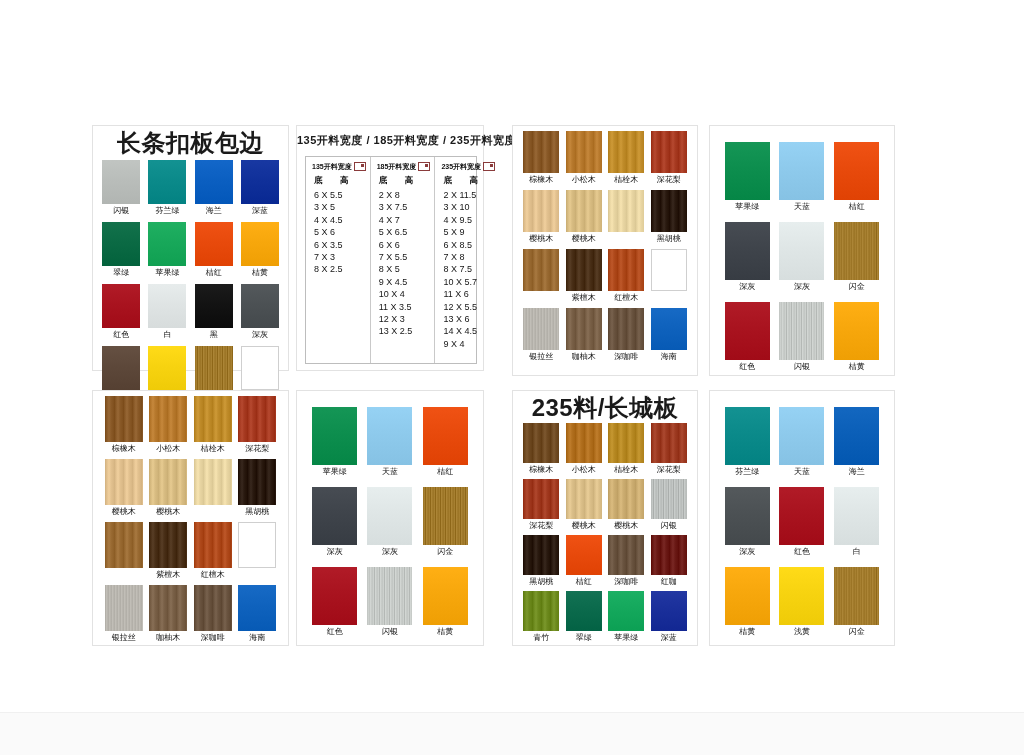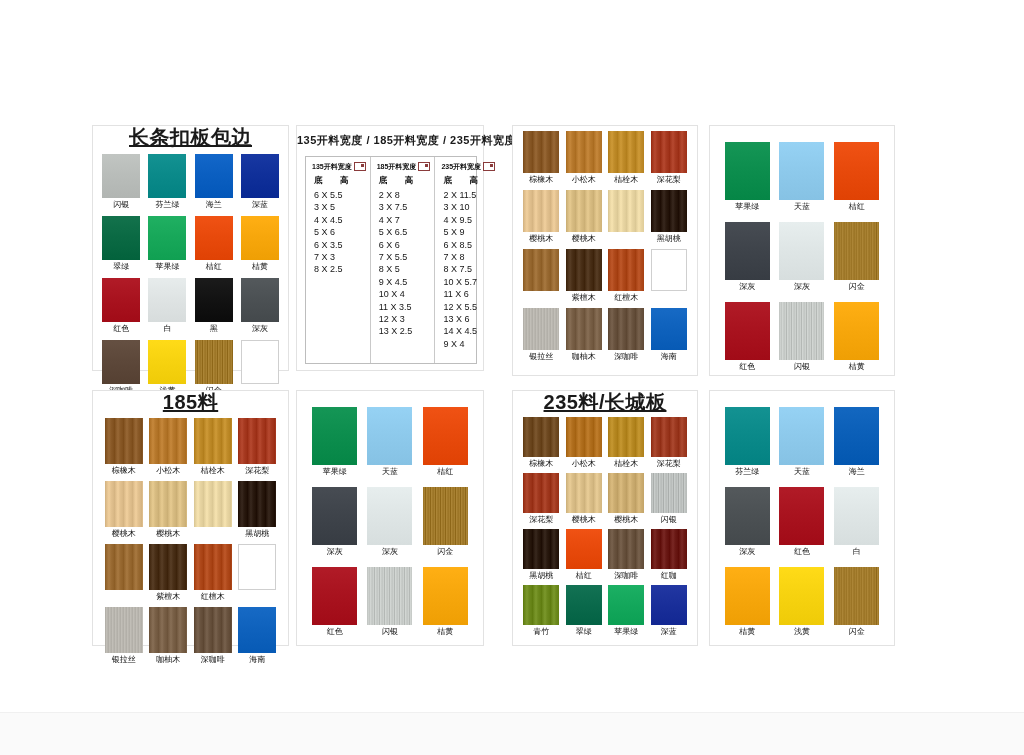--- a/index.html
+++ b/index.html
@@ -19,21 +19,21 @@
     border:1px solid #e2e2e2;
     box-sizing:border-box;
   }
   .panel-title{
     text-align:center;
     font-weight:bold;
     color:#1a1a1a;
     letter-spacing:.5px;
     white-space:nowrap;
   }
-  .t-big{font-size:20px;line-height:22px;text-decoration:underline;}
+  .t-big{font-size:24px;line-height:22px;margin-top:6px;}
   .t-spec{font-size:11px;line-height:14px;margin-top:7px;font-weight:bold;}
 
   
   .grid{display:grid;justify-items:center;align-content:start;}
   .g4{grid-template-columns:repeat(4,1fr);}
   .g3{grid-template-columns:repeat(3,1fr);}
   .cell{display:flex;flex-direction:column;align-items:center;}
   .sw{
     border:0;
     box-sizing:border-box;
@@ -359,21 +359,20 @@
           <div class="lbl">闪银</div>
         </div>
         <div class="cell">
           <div class="sw" style="width: 45px; height: 58px; background-image: linear-gradient(rgb(255, 175, 20) 0%, rgb(247, 167, 12) 45%, rgb(239, 159, 4) 100%);"></div>
           <div class="lbl">桔黄</div>
         </div>
       </div>
   </div>
 
   <div class="panel" id="p4" style="left:92px;top:390px;width:197px;height:256px;">
-    <div class="panel-title t-big">185料</div>
     <div class="grid g4" style="margin-top:5px;row-gap:5px;column-gap:3px;padding:0 10px;">
         <div class="cell">
           <div class="sw" style="width: 38px; height: 46px; background-image: repeating-linear-gradient(90deg, rgb(120, 72, 22) 0px, rgb(138, 90, 40) 2px, rgb(152, 104, 54) 4px, rgb(138, 90, 40) 6px, rgb(128, 80, 30) 9px), linear-gradient(rgb(148, 100, 50), rgb(126, 78, 28));"></div>
           <div class="lbl">棕橡木</div>
         </div>
         <div class="cell">
           <div class="sw" style="width: 38px; height: 46px; background-image: repeating-linear-gradient(90deg, rgb(166, 104, 28) 0px, rgb(184, 122, 46) 2px, rgb(198, 136, 60) 4px, rgb(184, 122, 46) 6px, rgb(174, 112, 36) 9px), linear-gradient(rgb(194, 132, 56), rgb(172, 110, 34));"></div>
           <div class="lbl">小松木</div>
         </div>
         <div class="cell">

